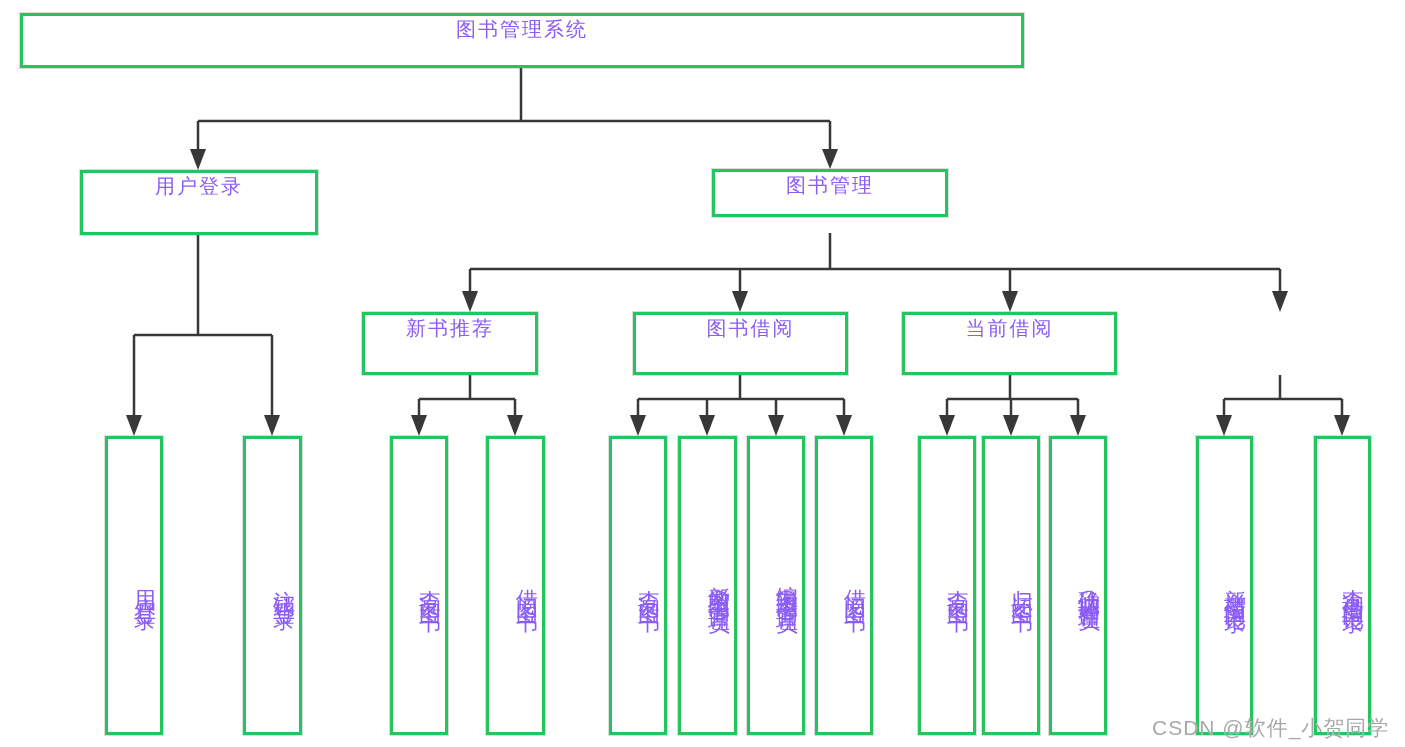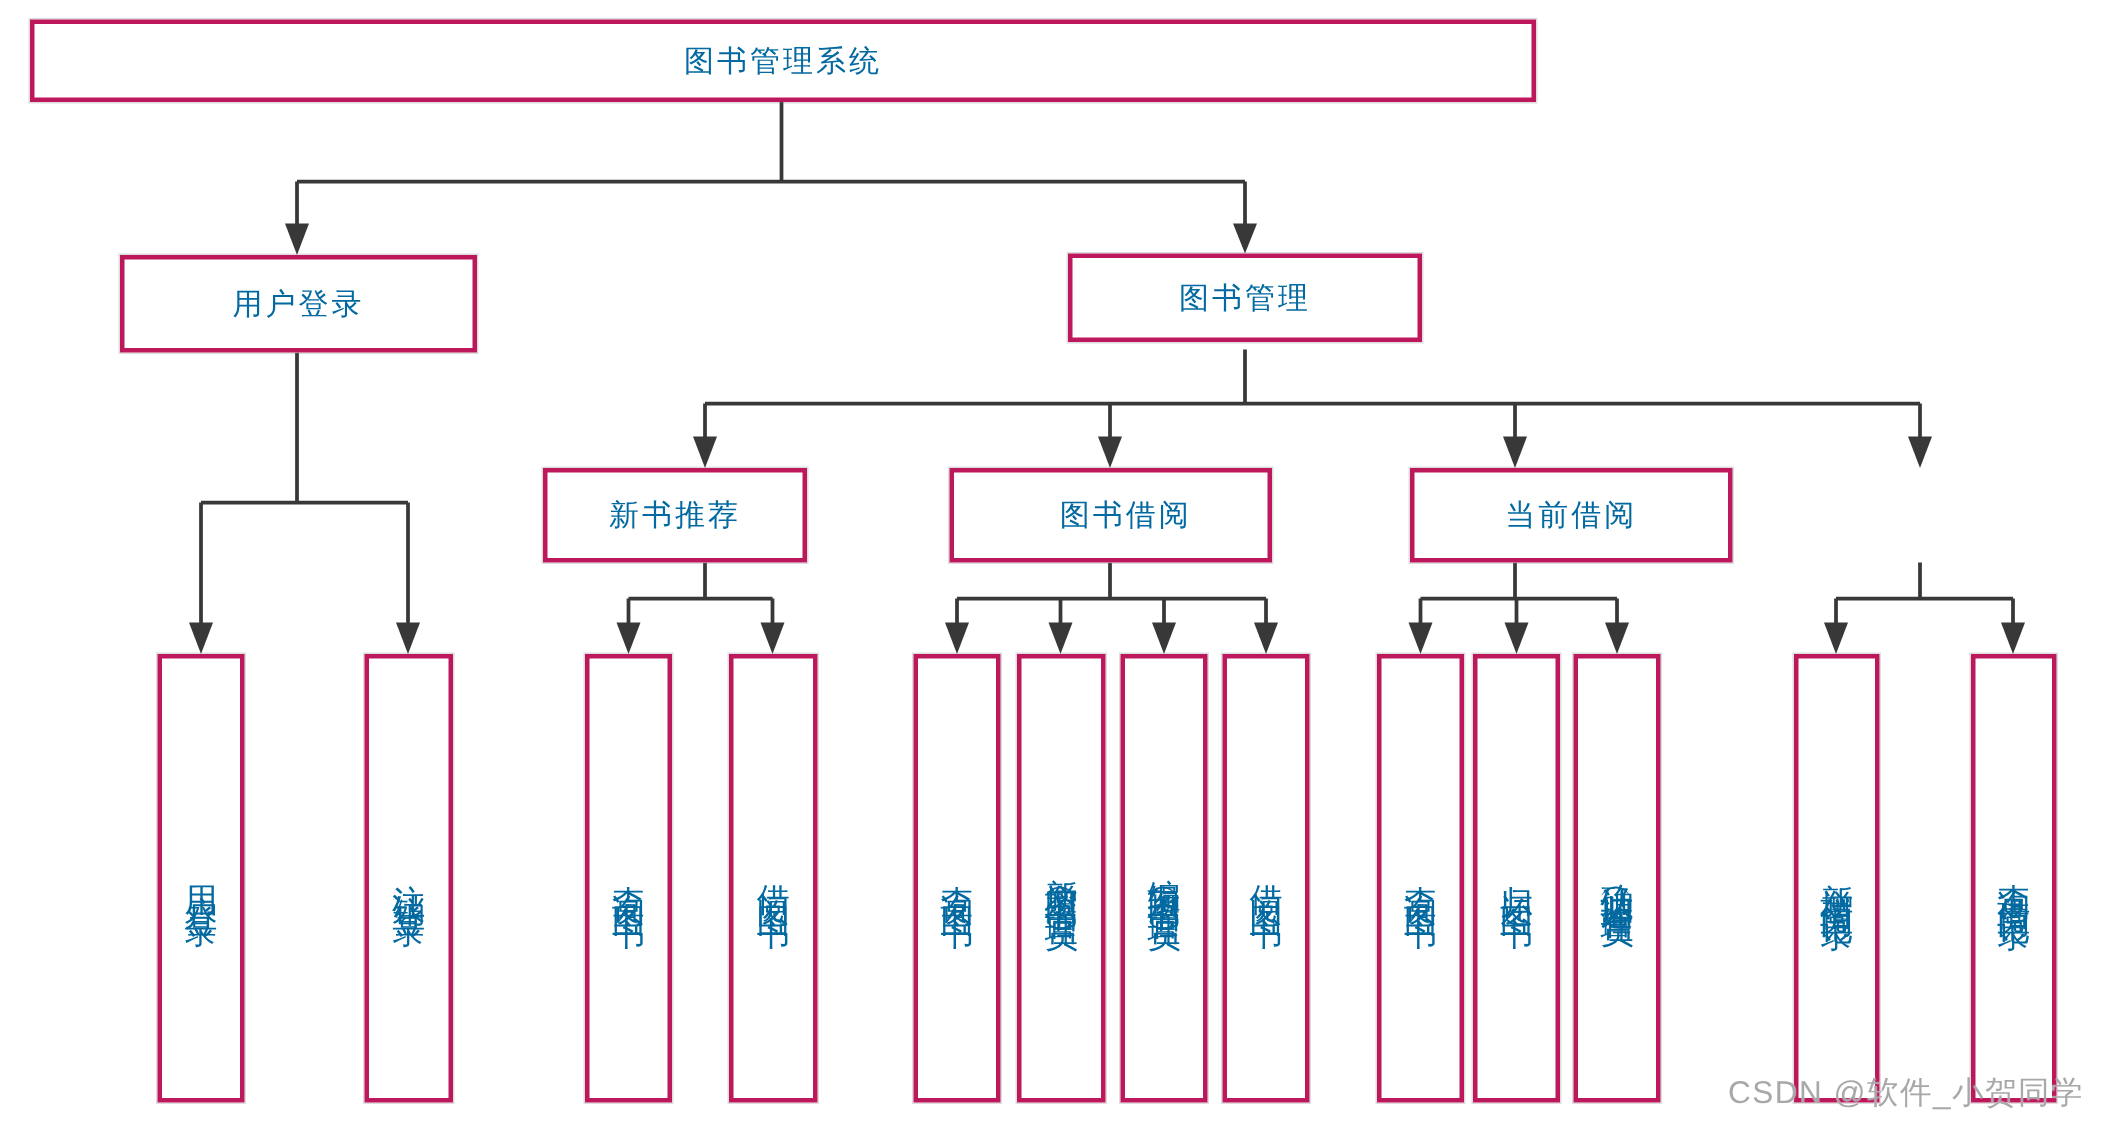--- a/index.html
+++ b/index.html
@@ -17,26 +17,25 @@
   }
   .connectors {
     position: absolute;
     left: 0;
     top: 0;
     pointer-events: none;
   }
   .node {
     position: absolute;
     box-sizing: border-box;
-    border: 3px solid #be185d;
+    border: 3px solid #22c55e;
     background: #ffffff;
     display: flex;
-    align-items: center;
     justify-content: center;
-    color: #0369a1;
+    color: #8b5cf6;
     box-shadow: 0 0 0 1px rgba(120,120,120,0.25);
   }
   .hnode {
     font-size: 20px;
     letter-spacing: 2px;
   }
   .vnode {
     writing-mode: vertical-rl;
     text-orientation: mixed;
     font-size: 22px;
@@ -104,31 +103,31 @@
     </g>
   </svg>
 
   <div class="node hnode" style="left:20px; top:13px; width:1004px; height:55px;">
     <span>图书管理系统</span>
   </div>
 
   <div class="node hnode" style="left:80px; top:170px; width:238px; height:65px;">
     <span>用户登录</span>
   </div>
-  <div class="node hnode" style="left:712px; top:169px; width:236px; height:59px;">
+  <div class="node hnode" style="left:712px; top:169px; width:236px; height:48px;">
     <span>图书管理</span>
   </div>
 
   <div class="node hnode" style="left:362px; top:312px; width:176px; height:63px;">
     <span>新书推荐</span>
   </div>
   <div class="node hnode" style="left:633px; top:312px; width:215px; height:63px;padding-left:20px;">
     <span>图书借阅</span>
   </div>
-  <div class="node hnode" style="left:902px; top:312px; width:215px; height:63px;margin-left:38px;">
+  <div class="node hnode" style="left:902px; top:312px; width:215px; height:63px;">
     <span>当前借阅</span>
   </div>
 
   <div class="node vnode" style="left:105px; top:436px; width:58px; height:299px;">
     <span>用户登录</span>
   </div>
   <div class="node vnode" style="left:243px; top:436px; width:59px; height:299px;">
     <span>注销登录</span>
   </div>
 

